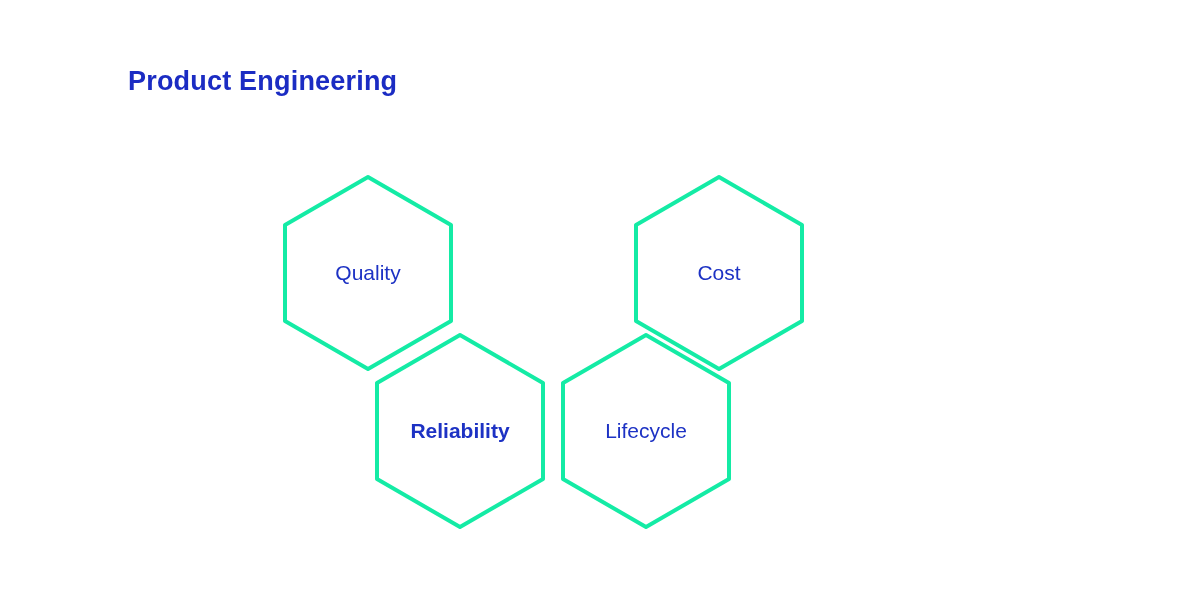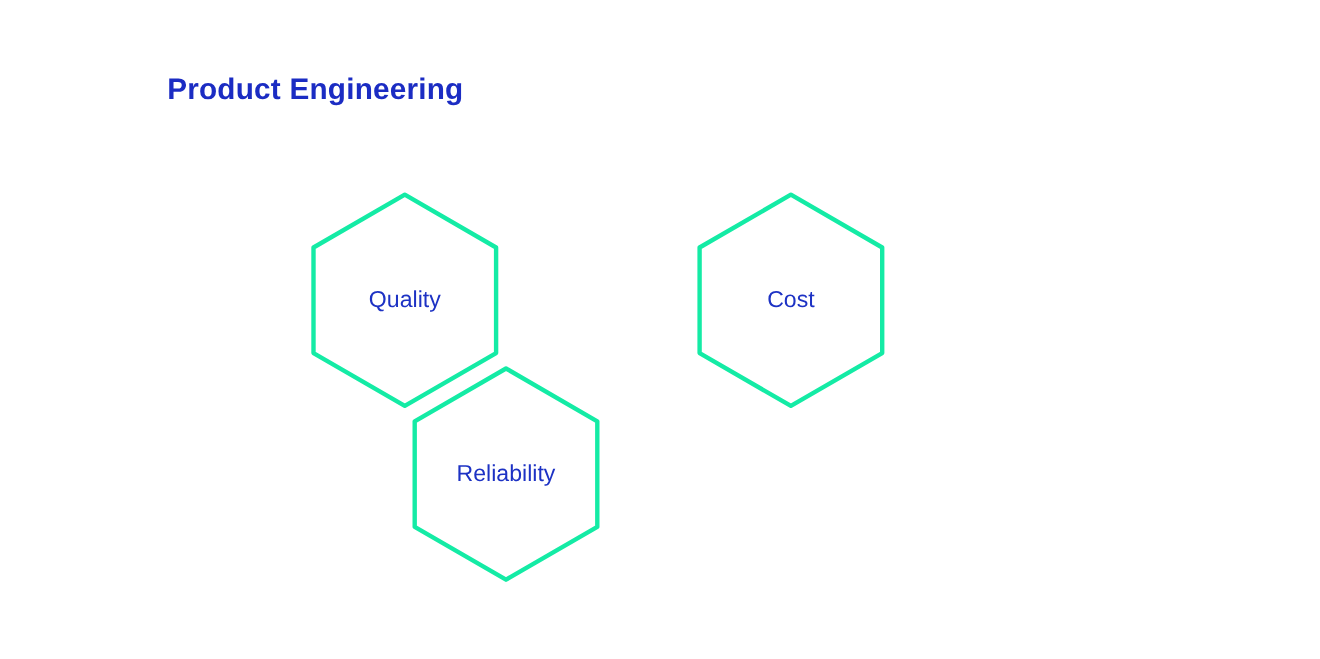--- a/index.html
+++ b/index.html
@@ -21,21 +21,20 @@
     left:0;top:0;width:1200px;height:599px;
   }
   .page-title{
     position:absolute;
     left:128px;
     top:66px;
     font-size:27px;
     font-weight:700;
     letter-spacing:0.2px;
     color:var(--title);
-    margin-left:24px;
   }
   .hex{
     position:absolute;
     width:172px;
     height:198px;
   }
   .hex svg{
     position:absolute;
     left:0;top:0;
     width:172px;
@@ -56,21 +55,21 @@
     justify-content:center;
     text-align:right;
     font-size:21px;
     line-height:1.3;
     color:var(--label);
     white-space:pre-line;
   }
   .hex-quality{left:282px;top:174px;}
   .hex-performance{left:467px;top:174px;}
   .hex-cost{left:633px;top:174px;}
-  .hex-reliability{left:374px;top:332px;}
+  .hex-reliability{left:374px;top:332px;font-weight:bold;}
   .hex-lifecycle{left:560px;top:332px;}
   .hex-other{left:745px;top:332px;}
 </style>
 </head>
 <body>
 
 <div class="canvas">
 
   <h1 class="page-title">Product Engineering</h1>
 
@@ -89,15 +88,21 @@
     <div class="label">Cost</div>
   </div>
 
   <div class="hex hex-reliability">
     <svg viewBox="0 0 172 198" aria-hidden="true">
       <polygon points="86,3 169,51 169,147 86,195 3,147 3,51"></polygon>
     </svg>
     <div class="label">Reliability</div>
   </div>
 
+  <div class="hex hex-lifecycle">
+    <svg viewBox="0 0 172 198" aria-hidden="true">
+      <polygon points="86,3 169,51 169,147 86,195 3,147 3,51"></polygon>
+    </svg>
+    <div class="label">Lifecycle</div>
+  </div>
 
 
 </div>
 
 </body></html>

